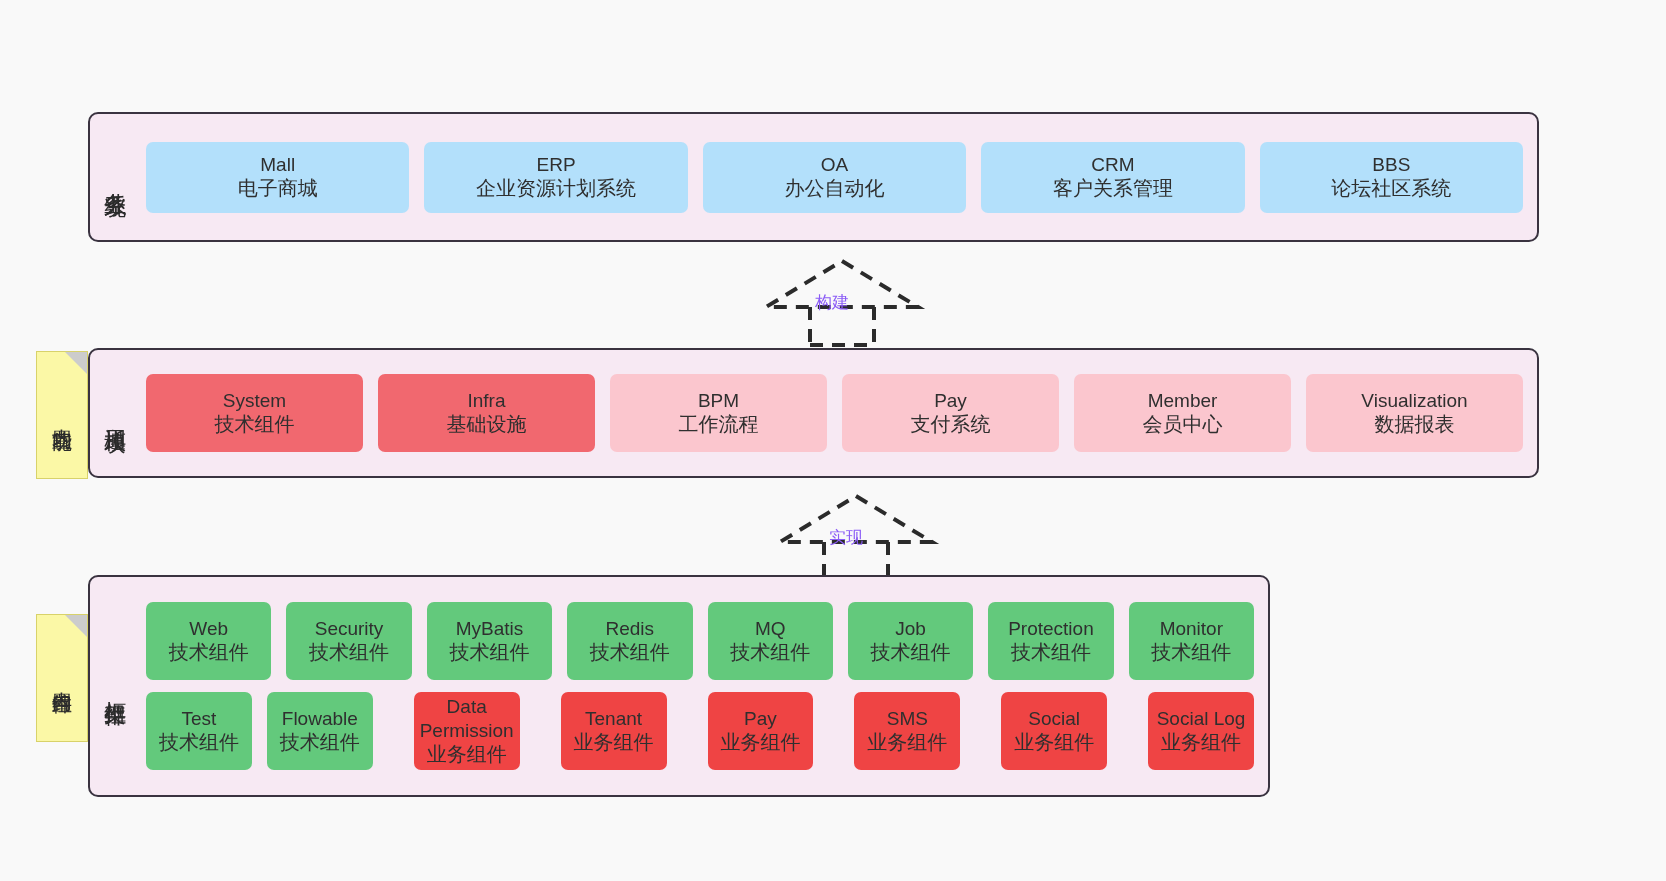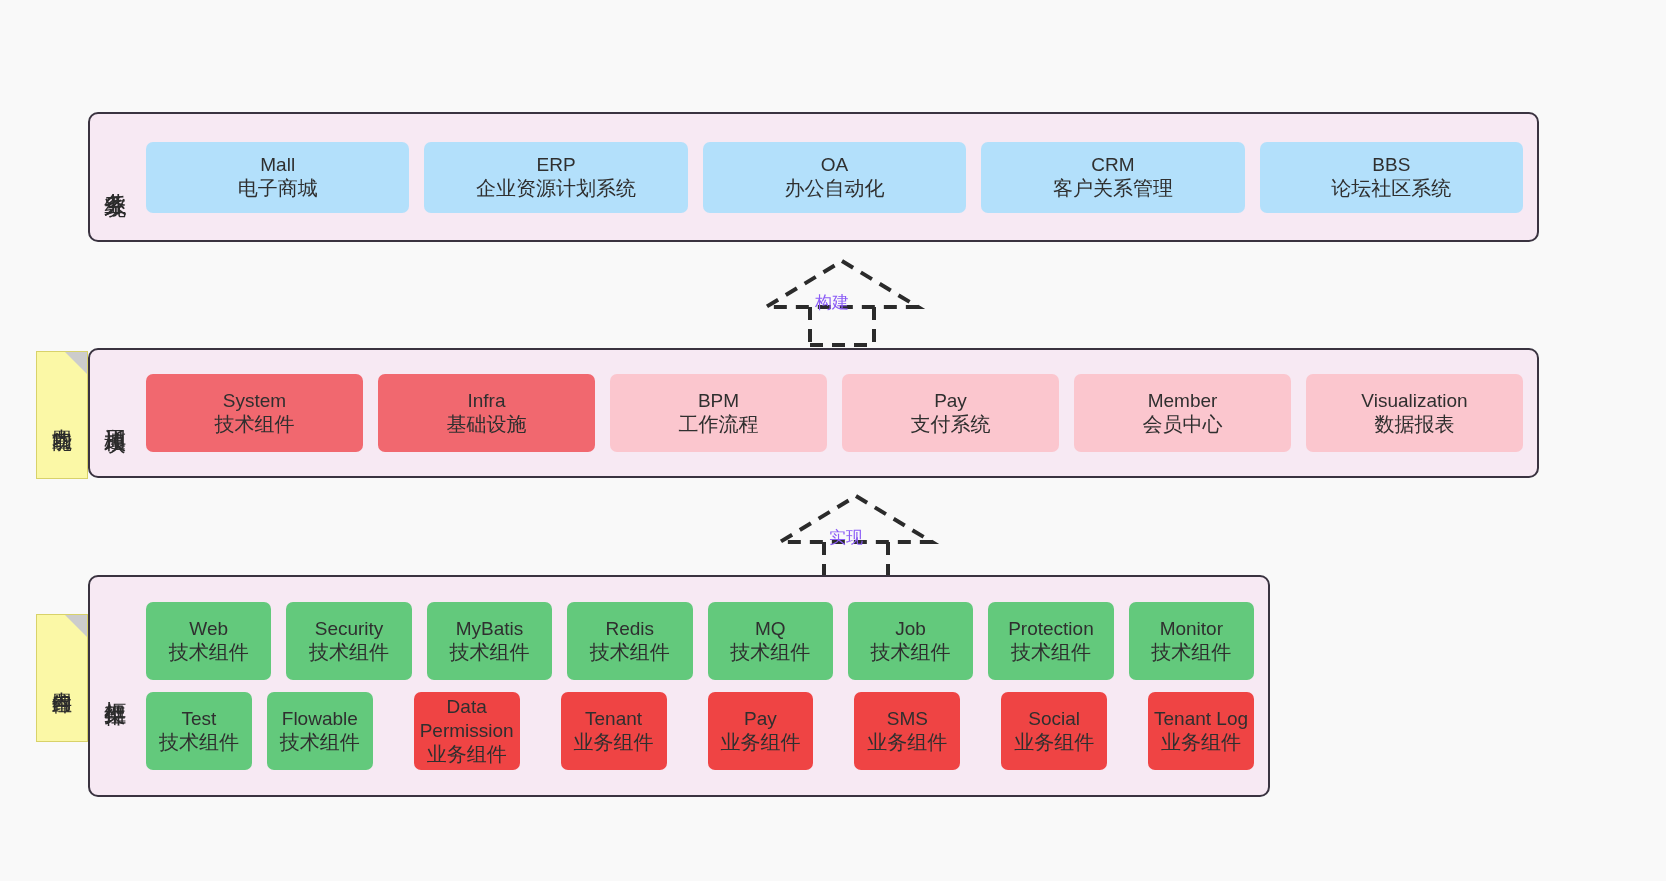--- a/index.html
+++ b/index.html
@@ -291,21 +291,21 @@
         </div>
         <div class="box lgreen">
           <div class="t1">SMS</div>
           <div class="t2">业务组件</div>
         </div>
         <div class="box lgreen">
           <div class="t1">Social</div>
           <div class="t2">业务组件</div>
         </div>
         <div class="box lgreen">
-          <div class="t1">Tenant Log</div>
+          <div class="t1">Social Log</div>
           <div class="t2">业务组件</div>
         </div>
       </div>
 
     </div>
   </div>
 
 </div>
 
 </body></html>

